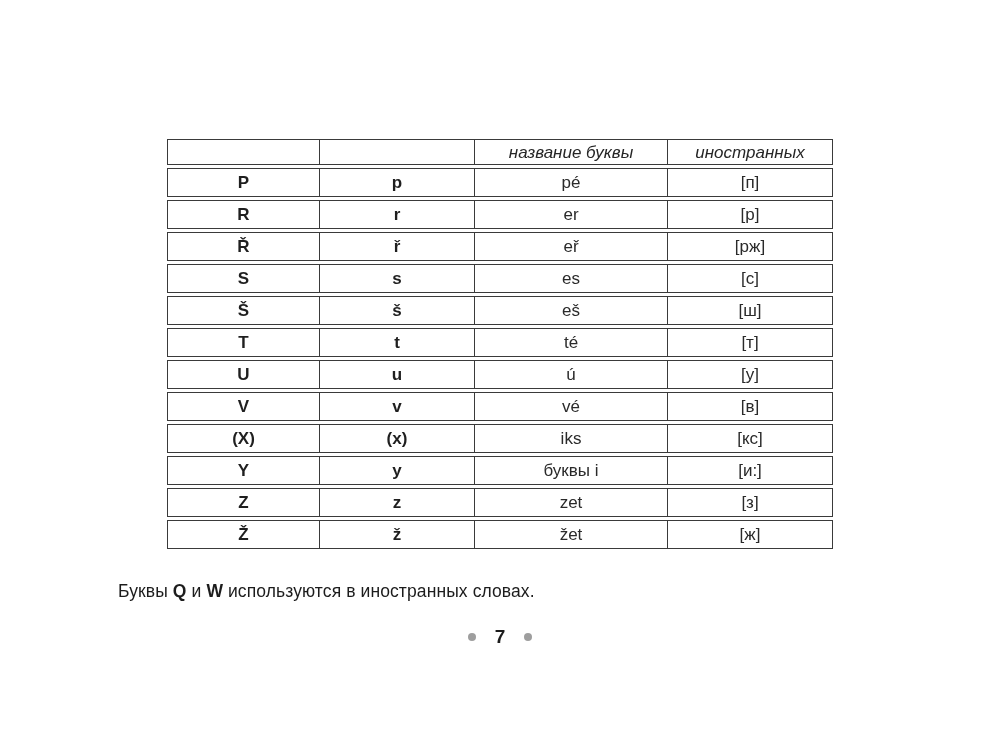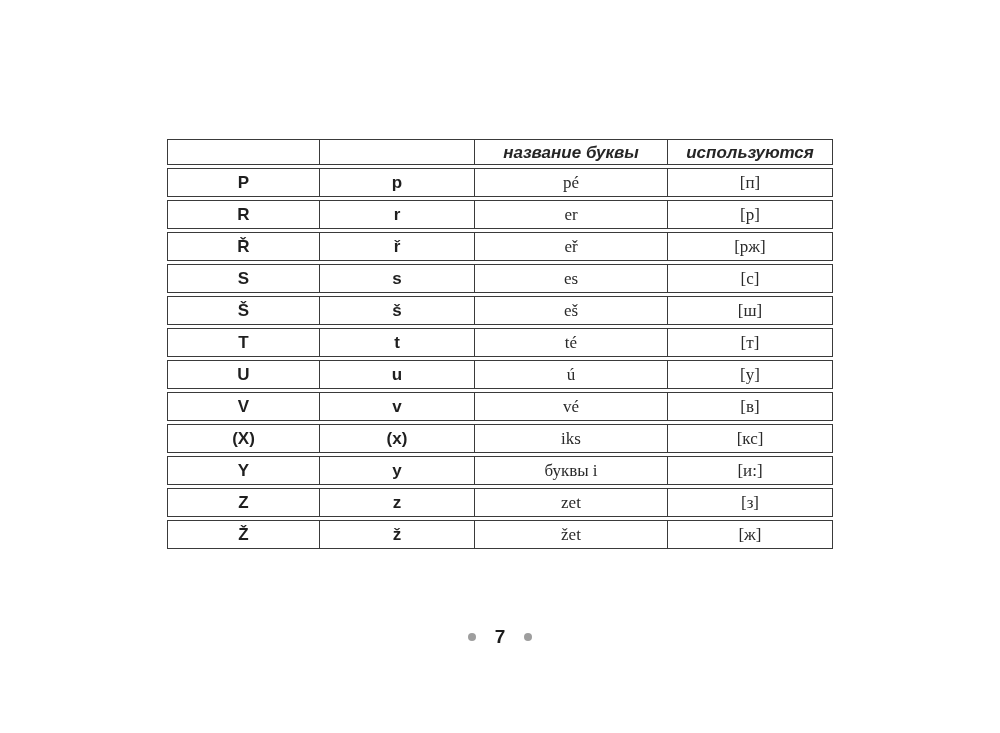--- a/index.html
+++ b/index.html
@@ -41,37 +41,36 @@
     vertical-align: middle;
     font-size: 17px;
     line-height: 1;
     background: #ffffff;
   }
   table.alphabet th:last-child,
   table.alphabet td:last-child {
     border-right: 1.5px solid #3a3a3a;
   }
   table.alphabet thead th {
-    font-weight: bold;
+    font-weight: normal;
     height: 26px;
     margin-left: 20px;
   }
   table.alphabet thead th.hdr-italic {
     font-style: italic;
     font-size: 17px;
     color: #262626;
   }
   td.letter {
     font-weight: bold;
     font-size: 17px;
   }
   td.name, td.pron {
     font-weight: normal;
     color: #2a2a2a;
-    font-family: Liberation Serif, serif;
   }
   .note {
     position: absolute;
     left: 118px;
     top: 581px;
     margin: 0;
     font-size: 17.5px;
     color: #1c1c1c;
     letter-spacing: 0.1px;
   }
@@ -109,21 +108,21 @@
       <col class="c1">
         <col class="c2">
         <col class="c3">
         <col class="c4">
     </colgroup>
     <thead>
       <tr>
         <th></th>
         <th></th>
         <th class="hdr-italic">название буквы</th>
-        <th class="hdr-italic">используются</th>
+        <th class="hdr-italic">иностранных</th>
       </tr>
     </thead>
     <tbody id="table-body">
         <tr>
       <td class="letter">P</td>
       <td class="letter">p</td>
       <td class="name">pé</td>
       <td class="pron">[п]</td>
     </tr>
         <tr>
@@ -188,20 +187,21 @@
     </tr>
         <tr>
       <td class="letter">Ž</td>
       <td class="letter">ž</td>
       <td class="name">žet</td>
       <td class="pron">[ж]</td>
     </tr>
       </tbody>
   </table>
 
+  <p class="note"><span>Буквы </span><b>Q</b><span> и </span><b>W</b><span> используются в иностранных словах.</span></p>
 
   <div class="page-footer">
     <span class="dot"></span>
     <span class="num">7</span>
     <span class="dot"></span>
   </div>
 
 </div>
 
 </body></html>

